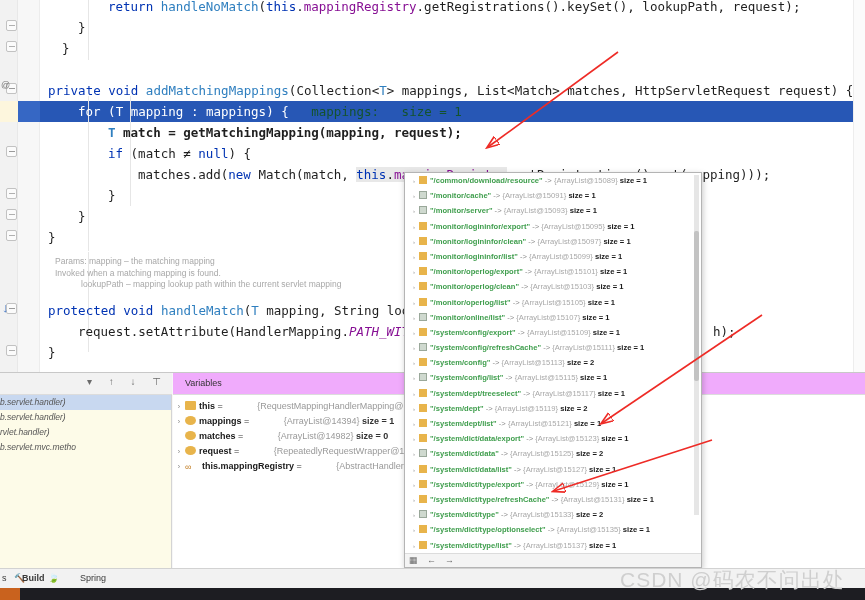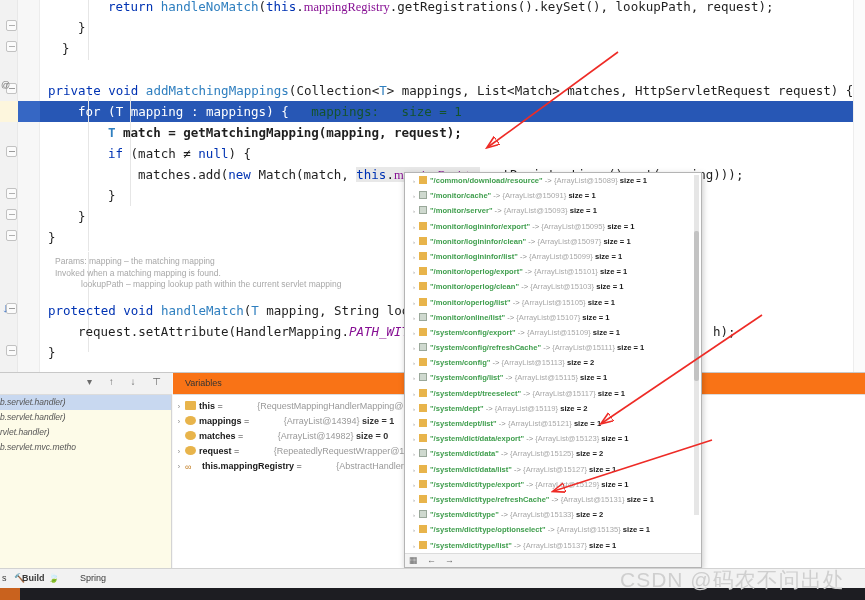--- a/index.html
+++ b/index.html
@@ -63,21 +63,21 @@
     background: #fdf6dd;
   }
   .indent-guide {
     position: absolute; width: 1px; background: #e6e6e6;
   }
 
   
   .kw   { color: #0033b3; }
   .ty   { color: #2f7fbf; }
   .fn   { color: #2f7fbf; }
-  .fld  { color: #871094; font-family: Liberation Serif, serif; }
+  .fld  { color: #871094; }
   .sfld { color: #871094; font-style: italic; }
   .hint { color: #8c8c8c; font-style: italic; }
   .plain{ color: #1f1f1f; }
   .onwhite-hl { background: #e8e8e8; }
   .inv { color: #ffffff; }
   .inv-hint { color: #14532d; }
 
   
   .docblock {
     position: absolute;
@@ -118,21 +118,21 @@
   .frame-row {
     height: 15px; line-height: 15px; font-size: 8.5px;
     color: #555; font-style: italic;
     padding-left: 0px; white-space: nowrap; overflow: hidden;
     font-family: "Liberation Sans", sans-serif;
   }
   .frame-row.sel { background: #c8d8f0; }
 
   .vars-header {
     position: absolute; left: 173px; top: 0; right: 0; height: 22px;
-    background: #f97316; border-bottom: 1px solid #dcdcdc;
+    background: #f0abfc; border-bottom: 1px solid #dcdcdc;
   }
   .vars-header span {
     position: absolute; left: 12px; top: 5px;
     font-size: 9px; color: #333;
   }
   .vars-pane {
     position: absolute; left: 173px; top: 22px; right: 0; height: 174px;
     background: #ffffff; overflow: hidden; padding-top: 4px;
   }
   .var-row {

